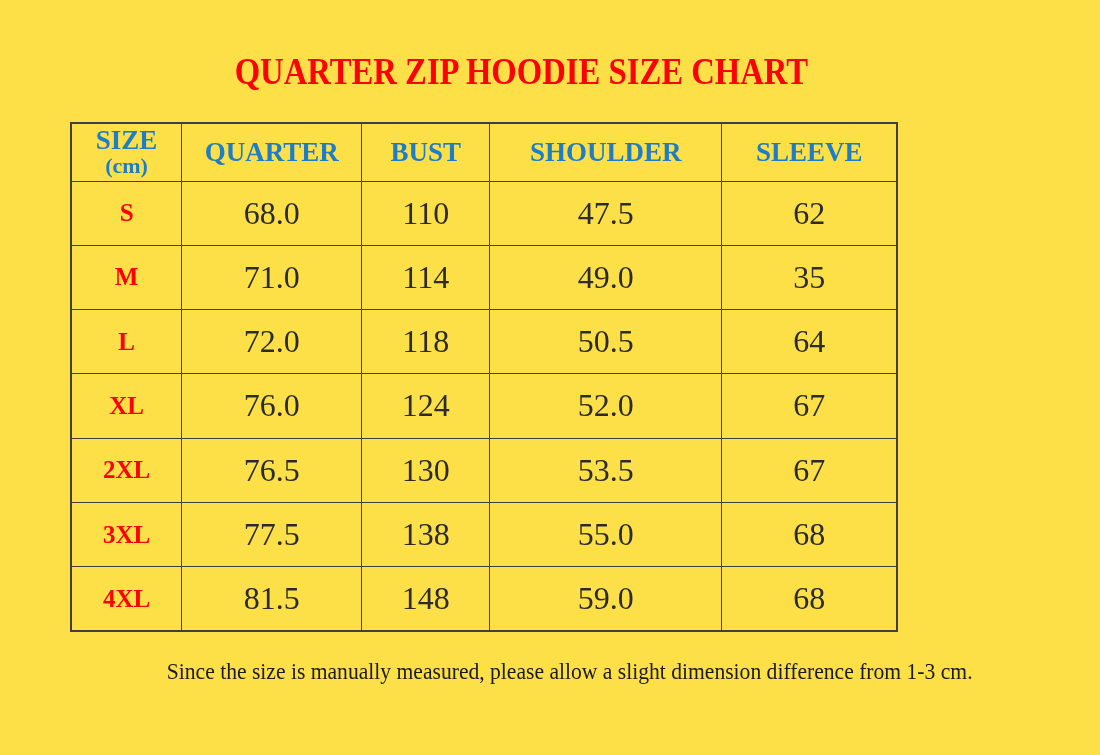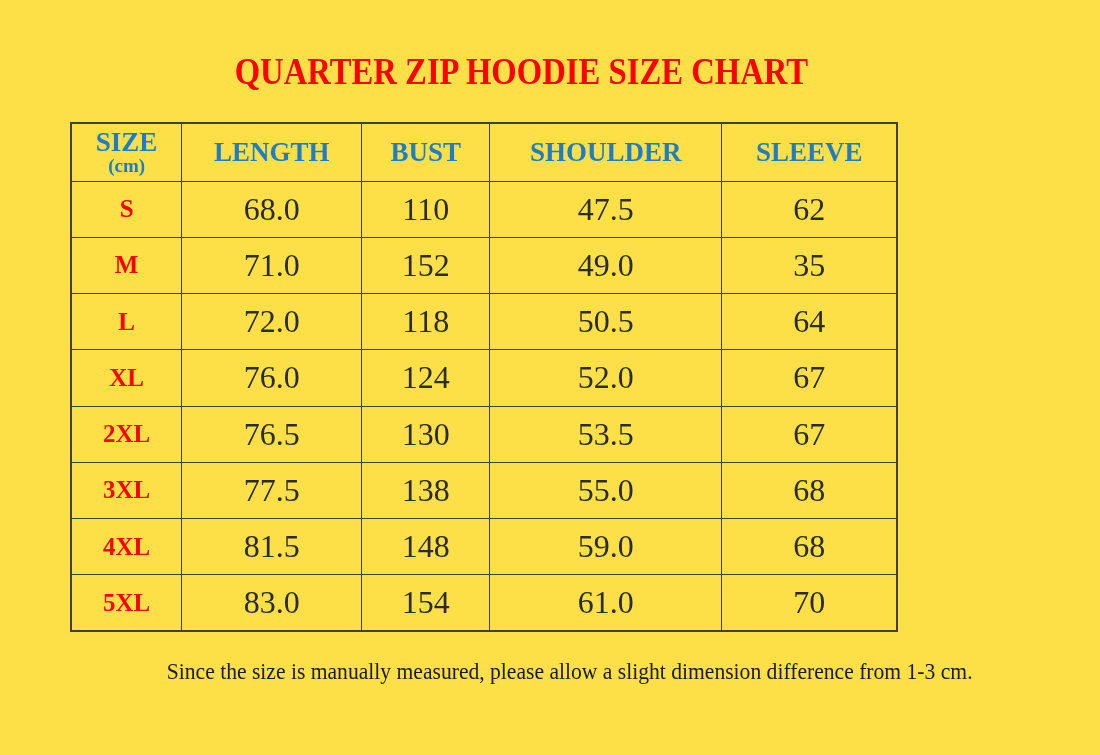--- a/index.html
+++ b/index.html
@@ -48,21 +48,21 @@
   }
   .size-table thead tr { height: 58px; }
   .size-table tbody tr { height: 56px; }
   .size-table th {
     color: #1e7dc7;
     font-weight: bold;
     font-size: 27px;
     line-height: 1.05;
   }
   .hdr-size-main { font-size: 27px; line-height: 1.0; }
-  .hdr-size-unit { font-size: 19px; line-height: 1.05; }
+  .hdr-size-unit { font-size: 22px; line-height: 1.05; }
   .size-table td {
     font-size: 32px;
     color: #2b2b2b;
     font-weight: normal;
   }
   .size-table td.size-cell {
     color: #fe0000;
     font-weight: bold;
     font-size: 25px;
   }
@@ -99,38 +99,38 @@
       <col style="width:15.5%">
       <col style="width:28.1%">
       <col style="width:21.2%">
     </colgroup>
     <thead>
       <tr>
         <th>
           <div class="hdr-size-main">SIZE</div>
           <div class="hdr-size-unit">(cm)</div>
         </th>
-        <th>LENGTH</th>
+        <th>QUARTER</th>
         <th>BUST</th>
         <th>SHOULDER</th>
         <th>SLEEVE</th>
       </tr>
     </thead>
     <tbody>
       <tr>
         <td class="size-cell">S</td>
         <td>68.0</td>
         <td>110</td>
         <td>47.5</td>
         <td>62</td>
       </tr>
       <tr>
         <td class="size-cell">M</td>
         <td>71.0</td>
-        <td>152</td>
+        <td>114</td>
         <td>49.0</td>
         <td>35</td>
       </tr>
       <tr>
         <td class="size-cell">L</td>
         <td>72.0</td>
         <td>118</td>
         <td>50.5</td>
         <td>64</td>
       </tr>
@@ -155,27 +155,20 @@
         <td>55.0</td>
         <td>68</td>
       </tr>
       <tr>
         <td class="size-cell">4XL</td>
         <td>81.5</td>
         <td>148</td>
         <td>59.0</td>
         <td>68</td>
       </tr>
-      <tr>
-        <td class="size-cell">5XL</td>
-        <td>83.0</td>
-        <td>154</td>
-        <td>61.0</td>
-        <td>70</td>
-      </tr>
     </tbody>
   </table>
 
   <div class="footnote-wrap">
     <span class="footnote-text">Since the size is manually measured, please allow a slight dimension difference from 1-3 cm.</span>
   </div>
 
 </div>
 
 </body></html>

